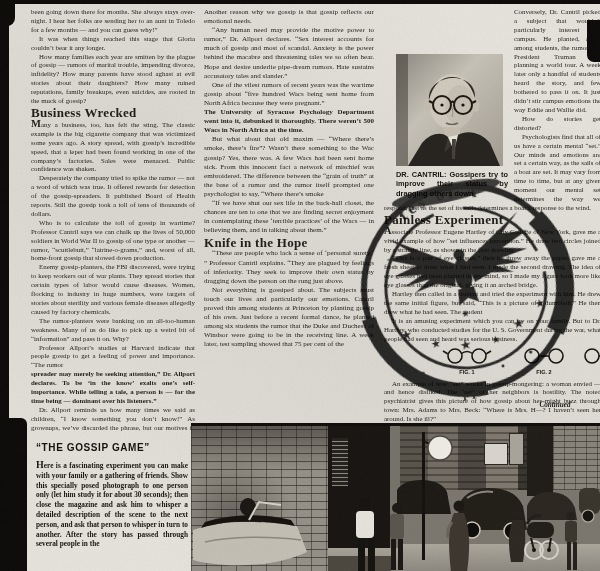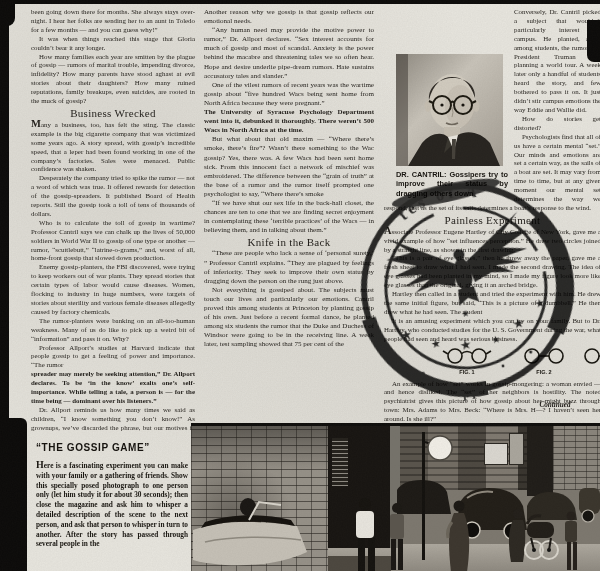--- a/index.html
+++ b/index.html
@@ -11,21 +11,21 @@
   
   .col{position:absolute;top:8px;color:#201d19;text-align:justify;z-index:2;}
   #col-left{left:31px;width:164px;height:425px;overflow:hidden;font:6.9px/8.9px "Liberation Serif","DejaVu Serif",serif;}
   #col-mid{left:204px;width:170px;height:412px;overflow:hidden;font:7.05px/9.1px "Liberation Serif","DejaVu Serif",serif;}
   #col-right{left:384px;width:217px;height:446px;overflow:hidden;font:6.9px/8.9px "Liberation Serif","DejaVu Serif",serif;}
   .para{margin:0;text-indent:8px;font-family:Liberation Serif, serif;}
   .para.cont{text-indent:0;}
   .para.b{font-weight:bold;}
   .para.lead{text-indent:0;}
   .para.lead::first-letter{font-size:10.5px;font-weight:600;}
-  .sec-h{margin:3px 0 2px;text-align:center;font-size:11px;font-weight:normal;letter-spacing:.3px;}
+  .sec-h{margin:3px 0 2px;text-align:left;font-size:13px;font-weight:bold;letter-spacing:.3px;}
   
   .portrait-float{float:left;width:112px;margin:46px 6px 3px 12px;}
   .portrait-float svg{display:block;}
   .caption{margin-top:4px;font:bold 7.4px/9.3px "Liberation Sans","DejaVu Sans",sans-serif;color:#17140f;}
   
   .gossip-box{position:absolute;left:36px;top:442px;width:152px;z-index:2;}
   .gossip-title{text-align:left;font:bold 10px/12px "Liberation Sans","DejaVu Sans",sans-serif;letter-spacing:.6px;color:#14110d;}
   .gossip-body{margin-top:6px;font:bold 7.3px/9.8px "Liberation Serif","DejaVu Serif",serif;text-align:justify;color:#17140f;}
   .gossip-body::first-letter{font-size:10px;}
   .continued{position:absolute;left:518px;top:401px;width:74px;text-align:center;
@@ -97,21 +97,21 @@
       <p class="para">Dr. Allport reminds us how many times we said as children, “I know something you don’t know!”  As grownups, we’ve discarded the phrase, but our motives in coming across with a juicy tidbit are quite the same.  During the war, government agents were gravely disturbed at what they found in one Italian-American community.  One fourth of the people were listening regularly to Radio Rome, passing on Axis propaganda to their neighbors.  Were they Axis sympathizers?  Were they disloyal?</p>
     </div>
 
   <div class="col" id="col-mid">
       <p class="para cont">Another reason why we gossip is that gossip reflects our emotional needs.</p>
       <p class="para">“Any human need may provide the motive power to rumor,” Dr. Allport declares.  “Sex interest accounts for much of gossip and most of scandal.  Anxiety is the power behind the macabre and threatening tales we so often hear.  Hope and desire underlie pipe-dream rumors.  Hate sustains accusatory tales and slander.”</p>
       <p class="para">One of the vilest rumors of recent years was the wartime gossip about “five hundred Wacs being sent home from North Africa because they were pregnant.”</p>
       <p class="para b cont">The University of Syracuse Psychology Department went into it, debunked it thoroughly. There weren’t 500 Wacs in North Africa at the time.</p>
       <p class="para">But what about that old maxim — “Where there’s smoke, there’s fire”?  Wasn’t there something to the Wac gossip?  Yes, there was.  A few Wacs had been sent home sick.  From this innocent fact a network of mischief was embroidered.  The difference between the “grain of truth” at the base of a rumor and the rumor itself prompted one psychologist to say, “Where there’s smoke</p>
       <p class="para">“If we have shut our sex life in the back-hall closet, the chances are ten to one that we are finding secret enjoyment in contemplating these ‘terrible practices’ of the Wacs — in believing them, and in talking about them.”</p>
-      <h4 class="sec-h">Knife in the Back</h4>
+      <h4 class="sec-h">Knife in the Hope</h4>
       <p class="para">“These are people who lack a sense of ‘personal surety,’ ” Professor Cantril explains.  “They are plagued by feelings of inferiority.  They seek to improve their own status by dragging down the person on the rung just above.</p>
       <p class="para">Not everything is gossiped about.  The subjects must touch our lives and particularly our emotions.  Cantril proved this among students at Princeton by planting gossip of his own.  Just before a recent formal dance, he planted among six students the rumor that the Duke and Duchess of Windsor were going to be in the receiving line.  A week later, test sampling showed that 75 per cent of the</p>
     </div>
 
   <div class="col" id="col-right">
     <div class="portrait-float">
       <svg width="107" height="112" viewBox="0 0 107 112">
         <defs>
           <linearGradient id="pbg" x1="0" y1="0" x2="1" y2="1">
             <stop offset="0" stop-color="#8f8a81"></stop>

